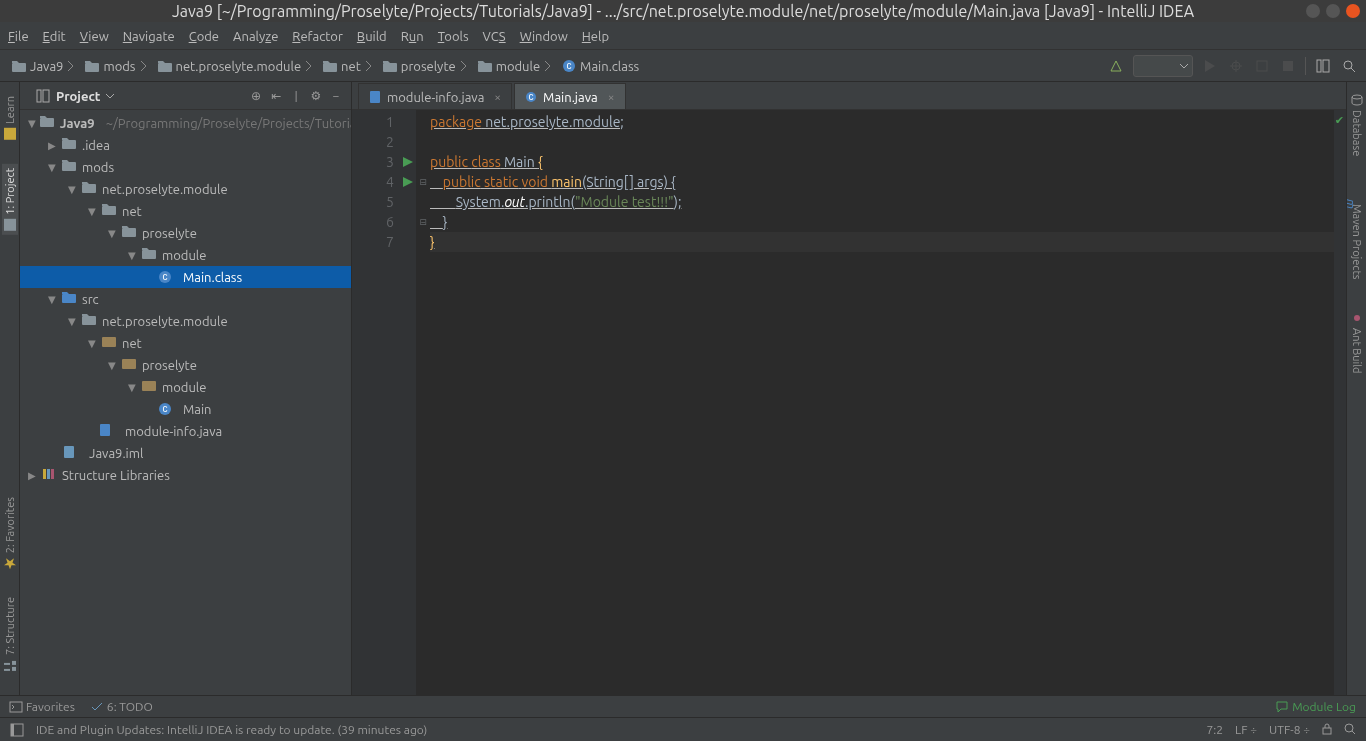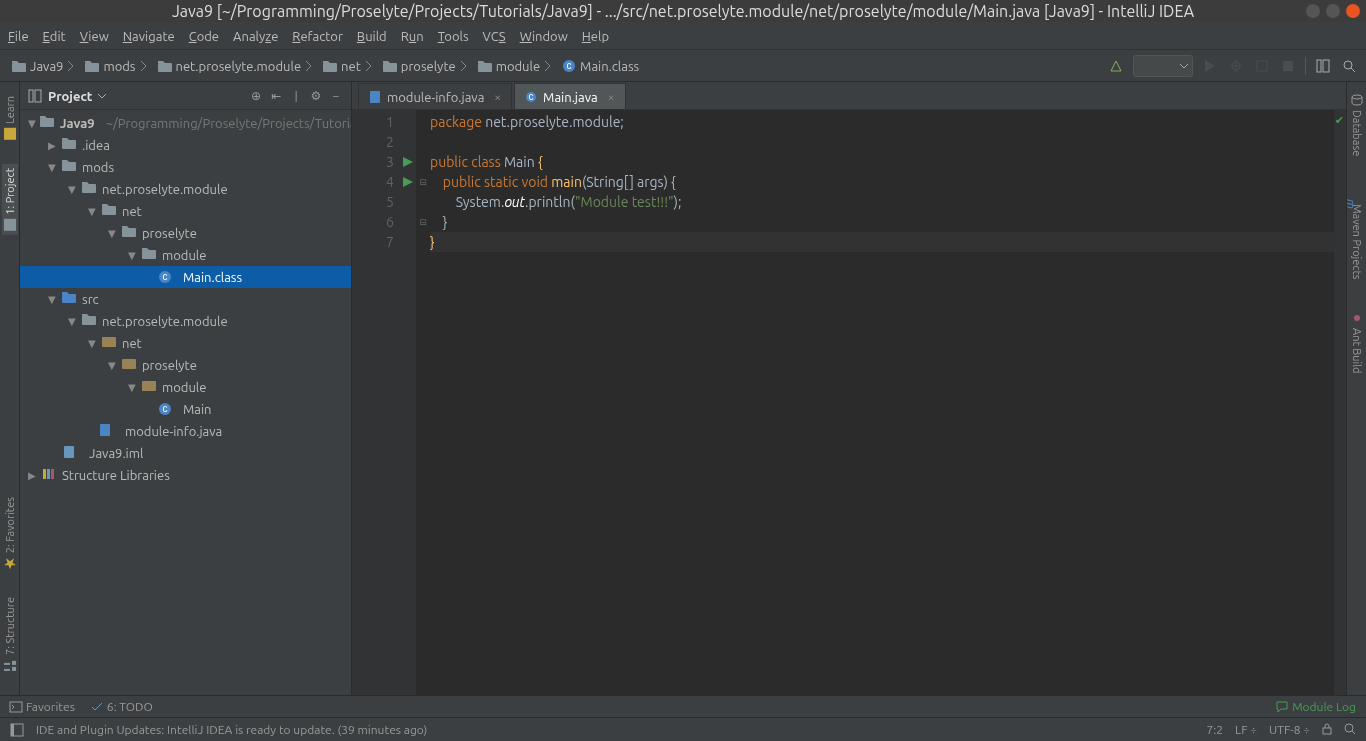--- a/index.html
+++ b/index.html
@@ -33,21 +33,21 @@
 
 
 .left-stripe { width: 20px; background: #3c3f41; border-right: 1px solid #2b2b2b; display: flex; flex-direction: column; align-items: center; padding-top: 10px; gap: 20px; }
 .left-stripe .vtab { writing-mode: vertical-rl; transform: rotate(180deg); font-size: 11px; color: #999; display: flex; align-items: center; gap: 4px; cursor: pointer; padding: 4px 2px; }
 .left-stripe .vtab.active { background: #4b4e50; color: #ddd; }
 .left-stripe .vicon { width: 12px; height: 12px; }
 
 
 .project-panel { width: 332px; background: #3c3f41; border-right: 1px solid #2b2b2b; display: flex; flex-direction: column; }
 .panel-head { height: 28px; display: flex; align-items: center; padding: 0 8px; border-bottom: 1px solid #323232; gap: 6px; }
-.panel-head .title { flex: 1; display: flex; align-items: center; gap: 6px; font-weight: bold; color: #ddd; }
+.panel-head .title { flex: 1; display: flex; align-items: center; gap: 6px; font-weight: bold; color: #ddd; margin-left: 8px; }
 .panel-head .icons { display: flex; gap: 6px; }
 .panel-head .icons span { width: 14px; height: 14px; display: inline-flex; align-items: center; justify-content: center; color: #999; font-size: 12px; }
 
 .tree { flex: 1; overflow: auto; padding: 2px 0 80px 0; font-size: 13px; }
 .tree .row { display: flex; align-items: center; height: 22px; padding-left: 8px; gap: 4px; white-space: nowrap; cursor: pointer; }
 .tree .row.selected { background: #0d5ca8; color: #fff; }
 .tree .arrow { width: 10px; display: inline-block; color: #888; font-size: 10px; }
 .tree .icon { width: 16px; height: 16px; display: inline-flex; align-items: center; justify-content: center; flex-shrink: 0; }
 .tree .muted { color: #777; }
 
@@ -58,21 +58,21 @@
 .etab.active { background: #515658; color: #fff; }
 .etab .close-x { color: #888; font-size: 12px; margin-left: 4px; }
 
 .editor-body { flex: 1; display: flex; position: relative; font-family: "DejaVu Sans Mono", monospace; font-size: 14px; }
 .gutter { width: 48px; background: #313335; text-align: right; padding: 2px 6px 0 0; color: #606366; user-select: none; }
 .gutter .ln { height: 20px; line-height: 20px; }
 .gmarks { width: 16px; background: #313335; padding-top: 2px; }
 .gmarks .gm { height: 20px; display: flex; align-items: center; justify-content: center; }
 .foldcol { width: 14px; background: #2b2b2b; padding-top: 2px; }
 .foldcol .fm { height: 20px; display: flex; align-items: center; justify-content: center; color: #606366; font-size: 9px; }
-.code { flex: 1; padding-top: 2px; }
+.code { flex: 1; padding-top: 2px; text-decoration: underline; }
 .code .cl { height: 20px; line-height: 20px; white-space: pre; }
 .code .cl.hl { background: #323232; }
 .kw { color: #cc7832; }
 .str { color: #6a8759; }
 .fn { color: #ffc66d; }
 .fld { color: #ffffff; font-style: italic; }
 .br1 { color: #ffc66d; }
 .def { color: #a9b7c6; }
 .err-stripe { width: 12px; background: #313335; position: relative; }
 .err-stripe .ok { position: absolute; top: 4px; right: 2px; color: #499c54; font-size: 11px; }

